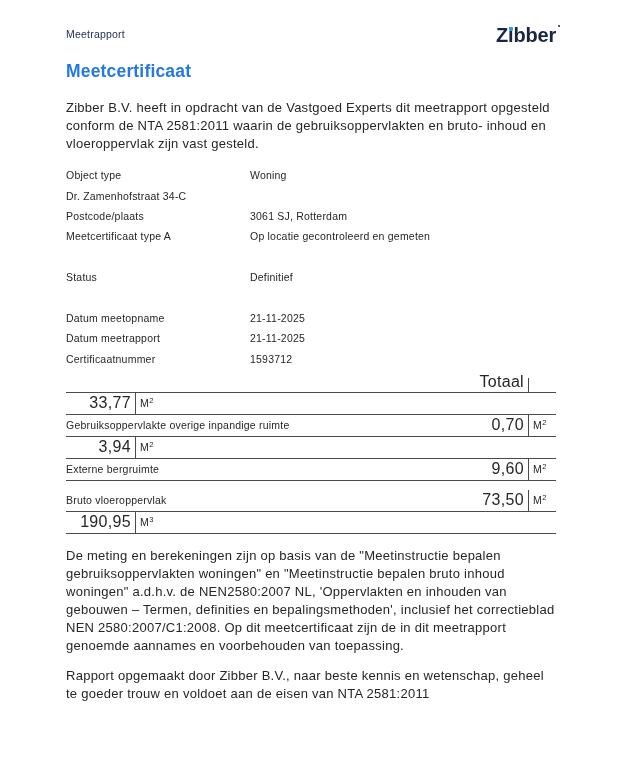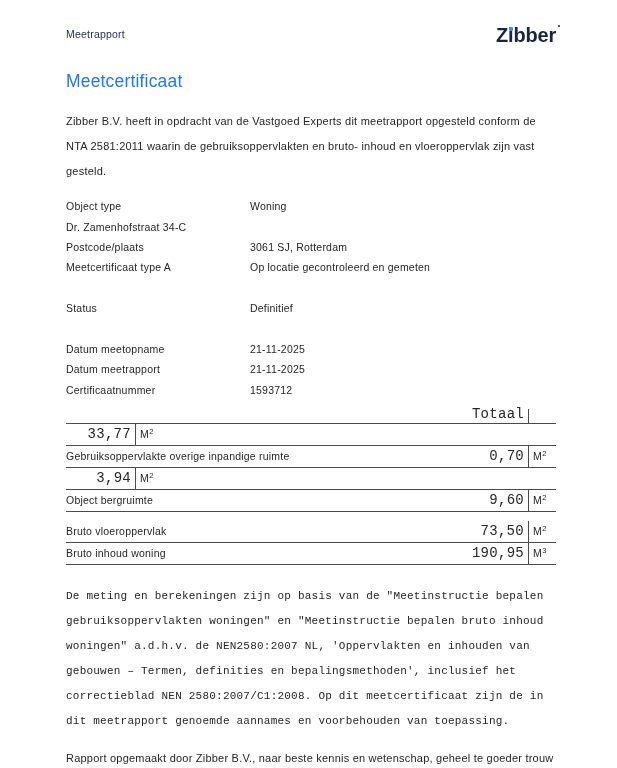--- a/index.html
+++ b/index.html
@@ -26,52 +26,52 @@
   .logo .i-dot {
     position:absolute; left:13px; top:1.5px; width:4.2px; height:4.2px;
     background:#2d9bf0; border-radius:1.2px;
   }
   .logo .tm-dot {
     position:absolute; right:-3.5px; top:0px; width:2px; height:2px;
     background:#1b2440; border-radius:50%;
   }
   
   .title {
-    margin-top:26px; font-size:17.5px; font-weight:normal; color:#2478e6;
+    margin-top:16px; font-size:17.5px; font-weight:bold; color:#2478e6;
     letter-spacing:0.01em;
   }
   
   .para {
-    font-size:11px; line-height:25px; letter-spacing:0.02em; color:#262626;
+    font-size:13px; line-height:18px; letter-spacing:0.02em; color:#262626;
   }
   .intro { margin-top:17px; }
   
   .kv-block { margin-top:12px; }
   .kv-row { display:flex; height:20.4px; align-items:center; font-size:10.5px; letter-spacing:0.02em; }
   .kv-label { width:184px; flex:none; }
   .kv-value { flex:1; }
   .gap20 { height:20.4px; }
   
   .tbl { margin-top:9px; }
   .trow, .thead { display:flex; align-items:stretch; border-bottom:1px solid #4a4a4a; }
   .trow { height:22px; }
   .thead { height:15px; }
   .tlabel { flex:1; display:flex; align-items:center; font-size:10.5px; letter-spacing:0.02em; }
   .tvalue {
     width:70px; flex:none; display:flex; align-items:center; justify-content:flex-end;
-    padding-right:4px; border-right:1px solid #4a4a4a; font-size:14px; letter-spacing:0.02em;font-family:Liberation Mono, monospace;
+    padding-right:4px; border-right:1px solid #4a4a4a; font-size:16px; letter-spacing:0.02em;
   }
   .thead .tvalue { align-items:flex-end; padding-bottom:1px; }
   .tunit {
     width:27px; flex:none; display:flex; align-items:center;
     padding-left:4px; font-size:10.5px;
   }
   .tunit sup { font-size:7.5px; line-height:1; position:relative; top:-3px; left:0.5px; }
   .tbl2 { }
-  .legal { margin-top:19px;font-family:Liberation Mono, monospace; }
+  .legal { margin-top:13px; }
   .closing { margin-top:12px; }
 </style>
 </head>
 <body>
 
 <div class="doc">
 
   <div class="hdr">
     <div class="breadcrumb">Meetrapport</div>
     <div class="logo">
@@ -143,40 +143,39 @@
         </div>
     </div>
     <div class="trow">
       <div class="tvalue">3,94</div>
       <div class="tunit">
           <span>M</span>
           <sup>2</sup>
         </div>
     </div>
     <div class="trow">
-      <div class="tlabel">Object bergruimte</div>
+      <div class="tlabel">Externe bergruimte</div>
       <div class="tvalue">9,60</div>
       <div class="tunit">
           <span>M</span>
           <sup>2</sup>
         </div>
     </div>
   </div>
 
   <div class="tbl tbl2">
     <div class="trow">
       <div class="tlabel">Bruto vloeroppervlak</div>
       <div class="tvalue">73,50</div>
       <div class="tunit">
           <span>M</span>
           <sup>2</sup>
         </div>
     </div>
     <div class="trow">
-      <div class="tlabel">Bruto inhoud woning</div>
       <div class="tvalue">190,95</div>
       <div class="tunit">
           <span>M</span>
           <sup>3</sup>
         </div>
     </div>
   </div>
 
   <div class="para legal">De meting en berekeningen zijn op basis van de "Meetinstructie bepalen gebruiksoppervlakten woningen" en "Meetinstructie bepalen bruto inhoud woningen" a.d.h.v. de NEN2580:2007 NL, 'Oppervlakten en inhouden van gebouwen – Termen, definities en bepalingsmethoden', inclusief het correctieblad NEN 2580:2007/C1:2008. Op dit meetcertificaat zijn de in dit meetrapport genoemde aannames en voorbehouden van toepassing.</div>
 

